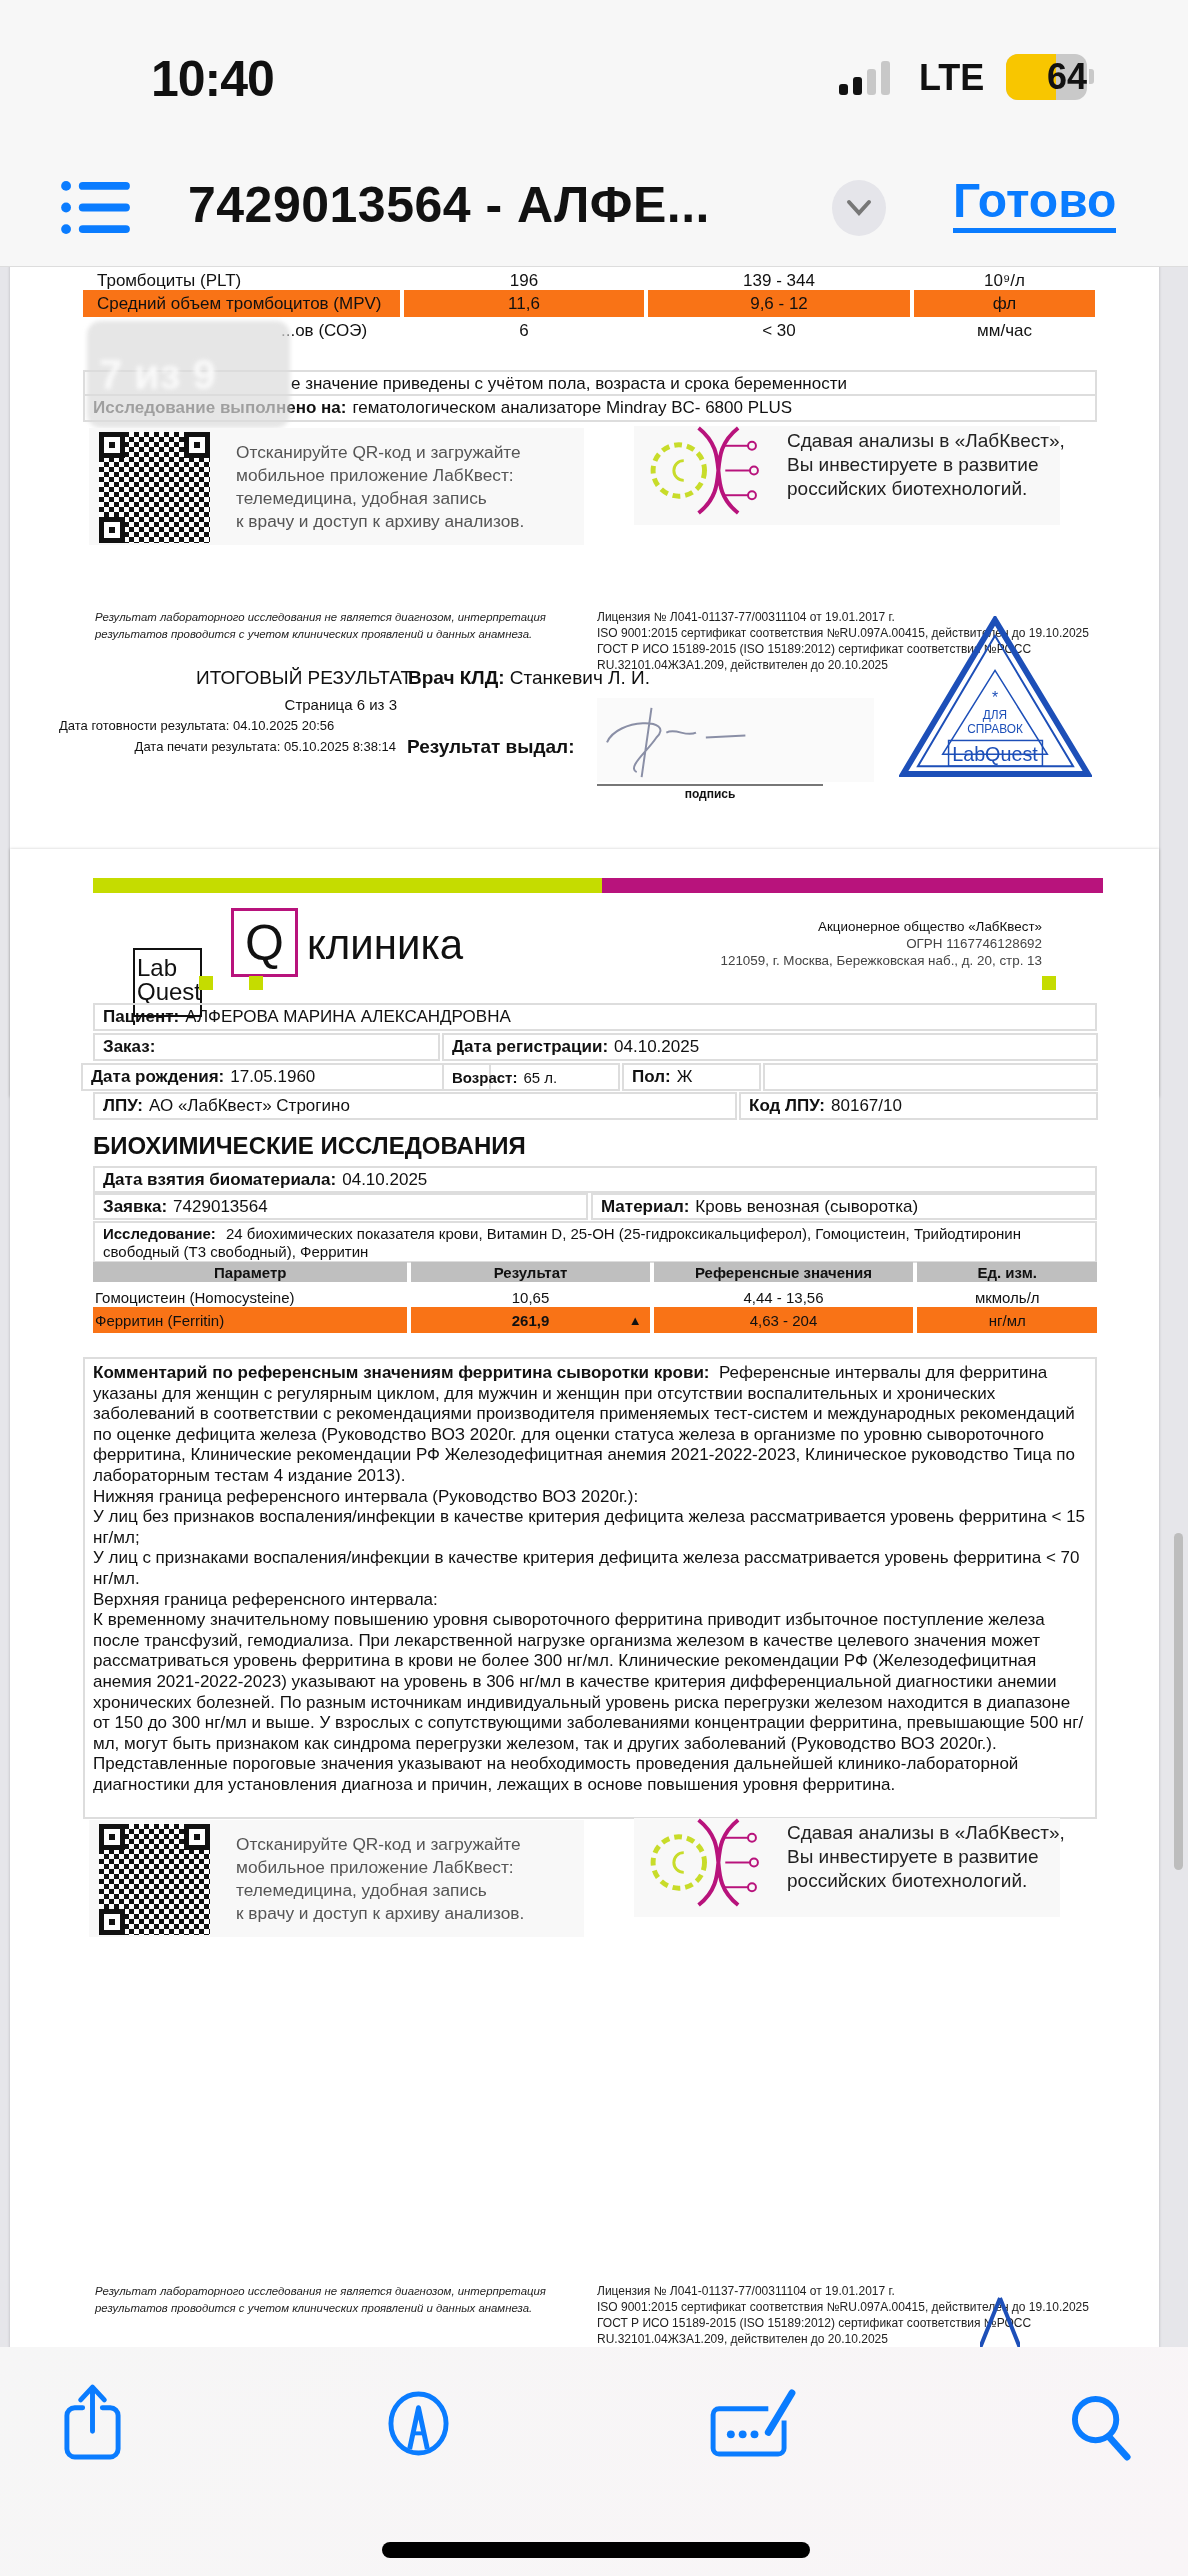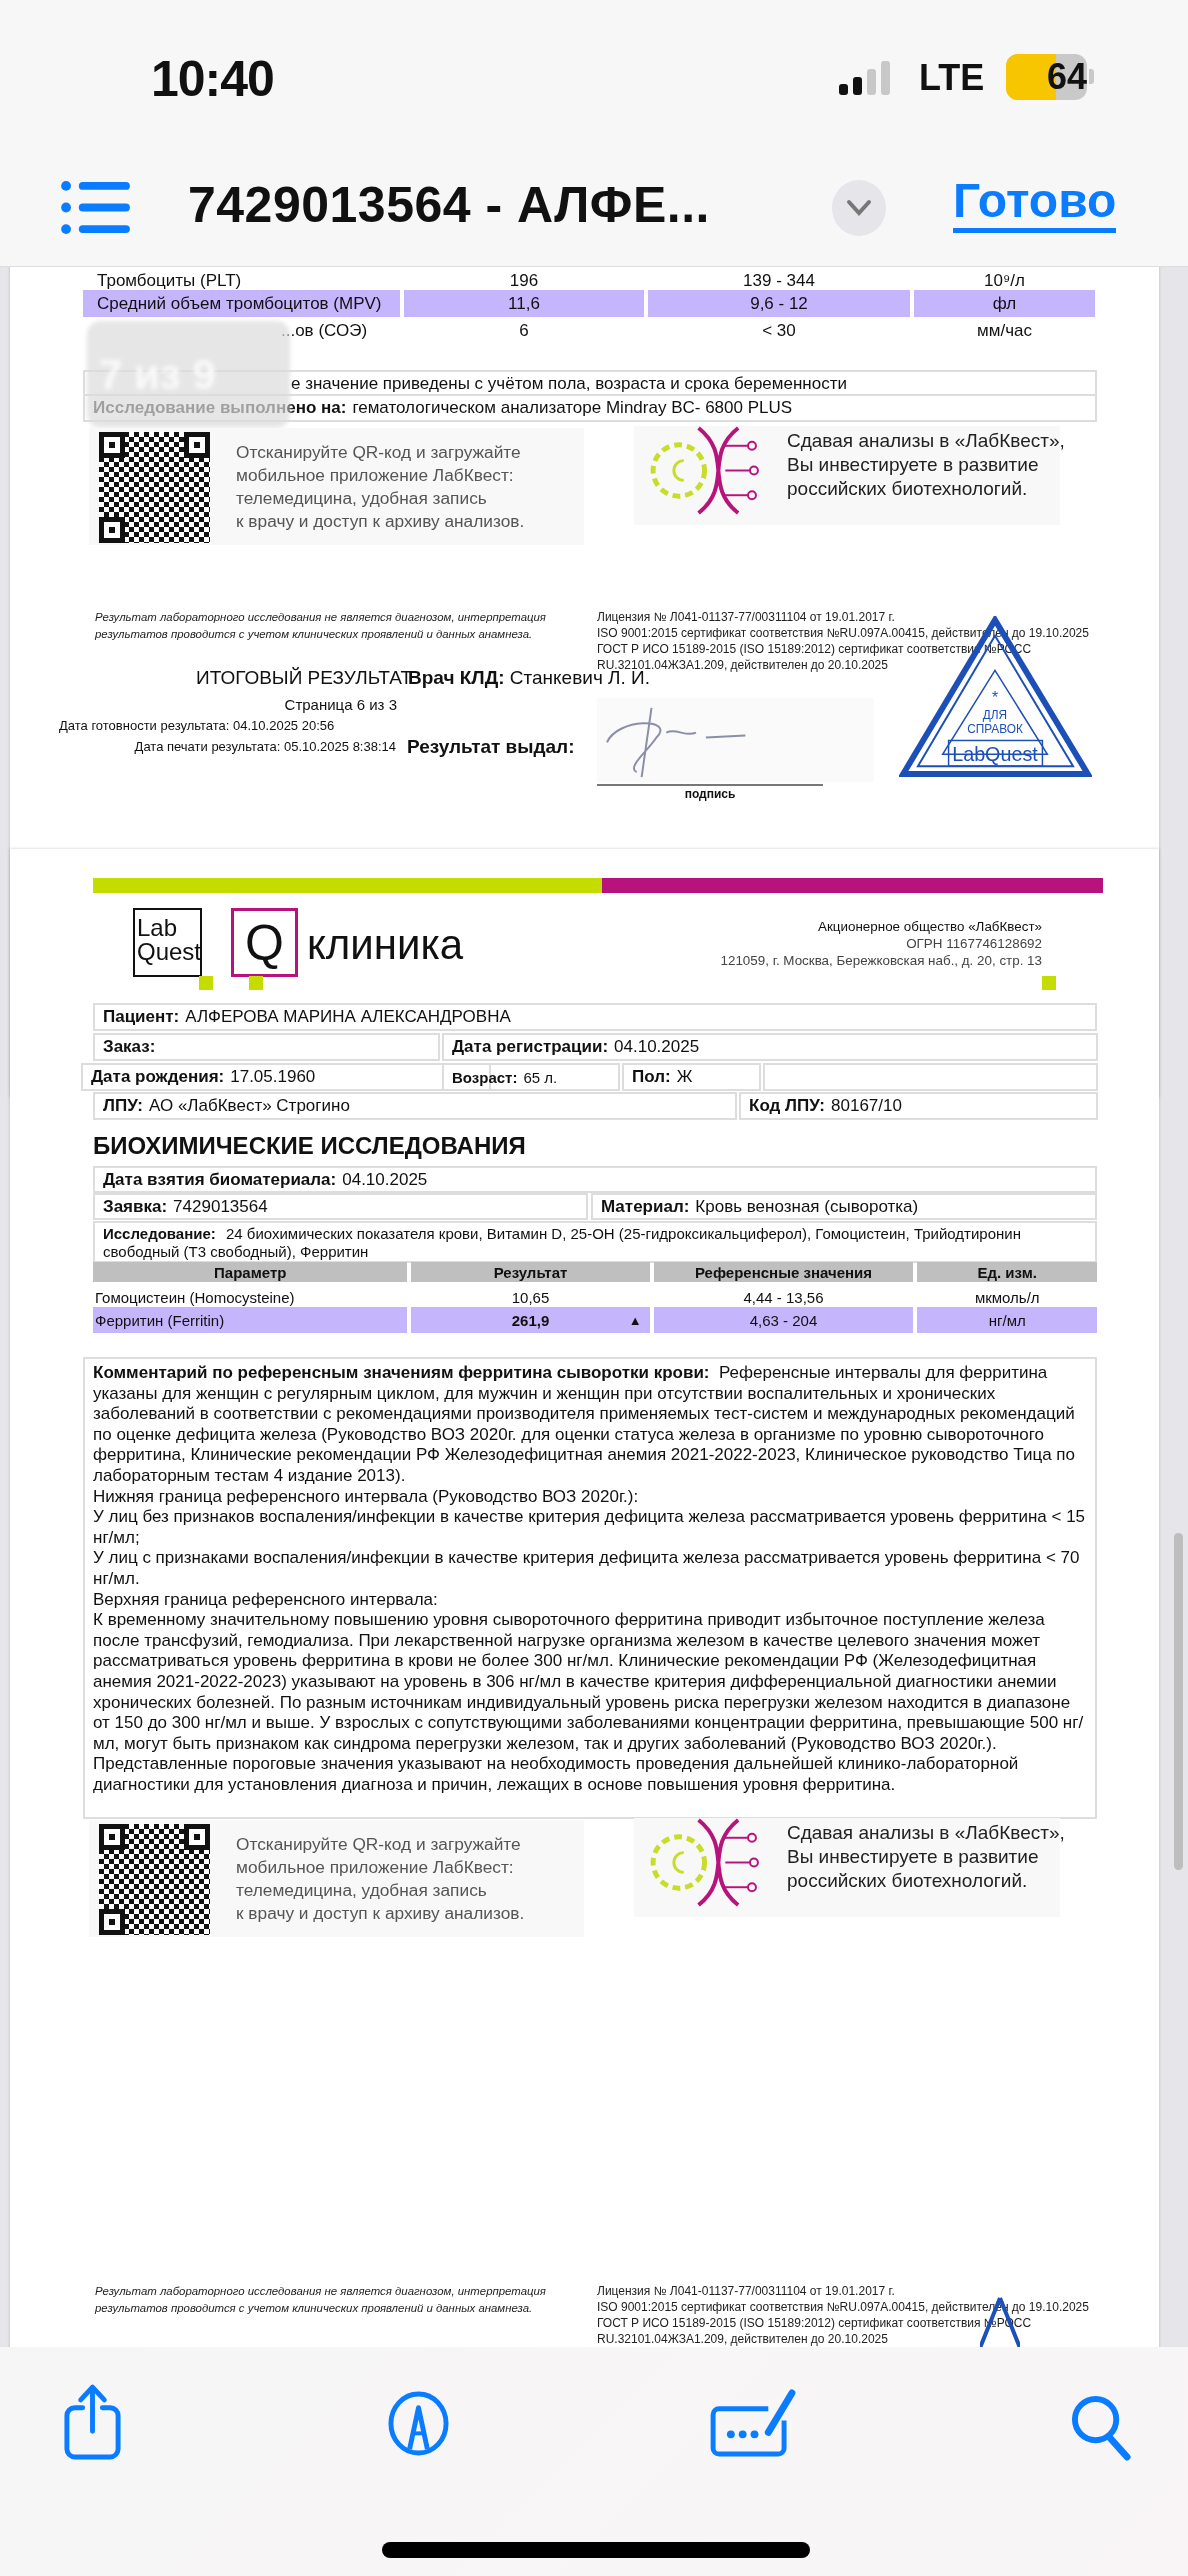--- a/index.html
+++ b/index.html
@@ -23,21 +23,21 @@
 .page{position:absolute;left:10px;width:1149px;background:#fff;box-shadow:0 0 3px rgba(0,0,0,.2)}
 .page1{top:-20px;height:850px}
 .page2{top:582px;height:1585px}
 .scrollbar{position:absolute;left:1174px;top:1533px;width:9px;height:337px;border-radius:5px;background:#bdbdbd}
 .tbl-row{position:absolute;left:83px;width:1016px;height:27px;display:flex;gap:4px;font-size:17px}
 .tbl-row div{display:flex;align-items:center;justify-content:center}
 .tbl-row .c1{width:317px;justify-content:flex-start;padding-left:14px}
 .tbl-row .c2{width:240px}
 .tbl-row .c3{width:262px}
 .tbl-row .c4{width:181px}
-.tbl-row.shaded div{background:#c4b5fd}
+.tbl-row.shaded div{background:#f97316}
 .tbl-row.head div{background:#bfbfbf;font-weight:700}
 .blur{position:absolute;left:87px;top:321px;width:203px;height:107px;background:rgba(220,220,220,.7);filter:blur(2px);border-radius:14px;display:flex;align-items:center;padding-left:12px;font-size:42px;font-weight:700;color:#fafafa}
 .box{position:absolute;border:2px solid #ddd;font-size:17px;display:flex;align-items:center;padding-left:8px;white-space:nowrap}
 .box b{margin-right:6px}
 .qr-wrap{position:absolute;width:111px;height:111px;overflow:hidden}
 .qr-wrap .corner{position:absolute;width:26px;height:26px;border:5px solid #111;background:#fff}
 .qr-wrap .corner::after{content:"";position:absolute;left:5px;top:5px;width:6px;height:6px;background:#111}
 .promo-text{position:absolute;font-size:17.3px;line-height:23px;color:#555;white-space:pre-line}
 .promo-bg{position:absolute;background:#f8f8f8}
 .dna-text{position:absolute;font-size:19px;line-height:24px;color:#222;white-space:pre-line}
@@ -174,21 +174,21 @@
   <path d="M97 55 L150 140 L44 140 Z" fill="none" stroke="#1d4fb8" stroke-width="1.5"></path>
   <text x="97" x2="" y="88" text-anchor="middle" font-size="16" fill="#1d4fb8" font-family="Liberation Sans, sans-serif">*</text>
   <text x="97" y="104" text-anchor="middle" font-size="12" fill="#1d4fb8" font-family="Liberation Sans, sans-serif">ДЛЯ</text>
   <text x="97" y="118" text-anchor="middle" font-size="12" fill="#1d4fb8" font-family="Liberation Sans, sans-serif">СПРАВОК</text>
   <rect x="50" y="126" width="95" height="26" fill="none" stroke="#1d4fb8" stroke-width="1.5"></rect>
   <text x="97" y="147" text-anchor="middle" font-size="20" fill="#1d4fb8" font-family="Liberation Sans, sans-serif">LabQuest</text>
 </svg>
 
 <div style="position:absolute;left:93px;top:878px;width:509px;height:15px;background:#c5dc00"></div>
 <div style="position:absolute;left:602px;top:878px;width:501px;height:15px;background:#b8137c"></div>
-<div style="position:absolute;left:133px;top:908px;width:69px;height:69px;border:2px solid #111;font-size:24px;line-height:24px;padding:6px 0 0 2px;background:#fff"><span>Lab</span><br><span>Quest</span></div>
+<div style="position:absolute;left:133px;top:948px;width:69px;height:69px;border:2px solid #111;font-size:24px;line-height:24px;padding:6px 0 0 2px;background:#fff"><span>Lab</span><br><span>Quest</span></div>
 <div style="position:absolute;left:199px;top:976px;width:14px;height:14px;background:#c5dc00"></div>
 <div style="position:absolute;left:231px;top:908px;width:67px;height:69px;border:3px solid #b8137c;font-size:50px;display:flex;align-items:center;justify-content:center">
     <span>Q</span>
   </div>
 <div style="position:absolute;left:249px;top:976px;width:14px;height:14px;background:#c5dc00"></div>
 <div style="position:absolute;left:307px;top:921px;font-size:42px">клиника</div>
 <div style="position:absolute;left:594px;top:918px;width:448px;text-align:right;font-size:13.4px;line-height:17px">
   <div style="font-weight:400">Акционерное общество «ЛабКвест»</div>
   <div style="color:#444">ОГРН 1167746128692</div>
   <div style="color:#444">121059, г. Москва, Бережковская наб., д. 20, стр. 13</div>

